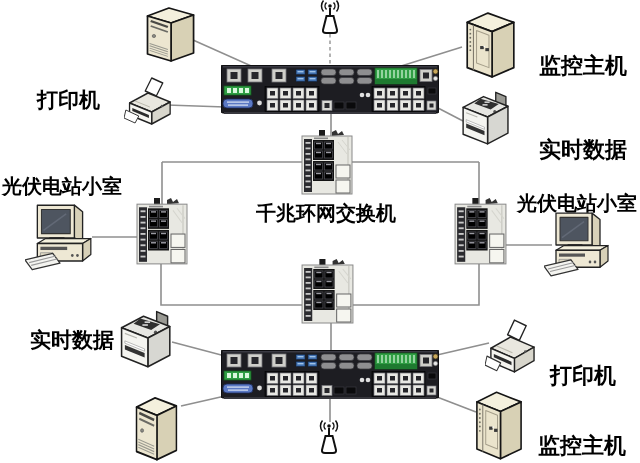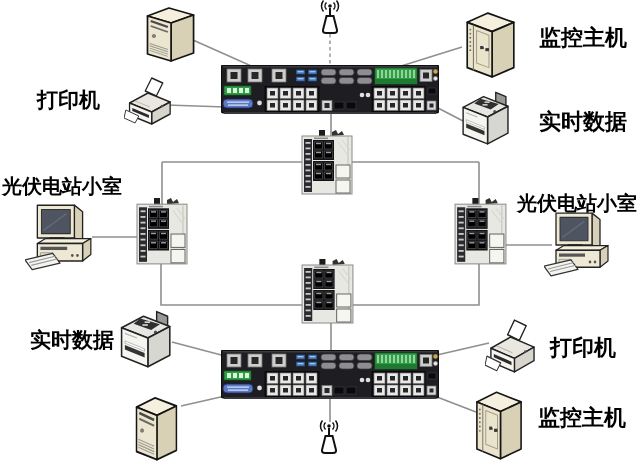--- a/index.html
+++ b/index.html
@@ -5,21 +5,21 @@
   html,body{margin:0;padding:0;background:#ffffff;}
   .canvas{
     position:relative;width:640px;height:463px;background:#ffffff;overflow:hidden;
     font-family:"Liberation Sans","DejaVu Sans",sans-serif;
   }
   .abs{position:absolute;}
   .lbl{
     position:absolute;color:#000;font-weight:600;white-space:nowrap;
     line-height:1.1;letter-spacing:0px;font-family:"Liberation Sans","DejaVu Sans",sans-serif;
   }
-  .f20{font-size:20px;} .f21{font-size:21px;} .f22{font-size:22px;}
+  .f20{font-size:20px;} .f21{font-size:21px;} .f22{font-size:22px;margin-top:28px;}
   svg{display:block;}
 </style>
 </head>
 <body>
 
 <div class="canvas">
 
   <svg width="0" height="0" style="position:absolute" aria-hidden="true">
     <defs>
 
@@ -377,18 +377,19 @@
     </svg>
 
   <svg class="abs" style="left:471px;top:388px" width="55" height="75" viewBox="0 0 56 70" preserveAspectRatio="none">
       <use href="#cabinet-def"></use>
     </svg>
 
   <div class="lbl f21" style="left:37px;top:88px">打印机</div>
   <div class="lbl f22" style="left:539px;top:26px">监控主机</div>
   <div class="lbl f22" style="left:539px;top:110px">实时数据</div>
   <div class="lbl f20" style="left:2px;top:175px">光伏电站小室</div>
+  <div class="lbl f20" style="left:256px;top:202px">千兆环网交换机</div>
   <div class="lbl f20" style="left:517px;top:192px">光伏电站小室</div>
   <div class="lbl f21" style="left:30px;top:328px">实时数据</div>
   <div class="lbl f22" style="left:550px;top:336px">打印机</div>
   <div class="lbl f22" style="left:538px;top:406px">监控主机</div>
 
 </div>
 
 </body></html>

